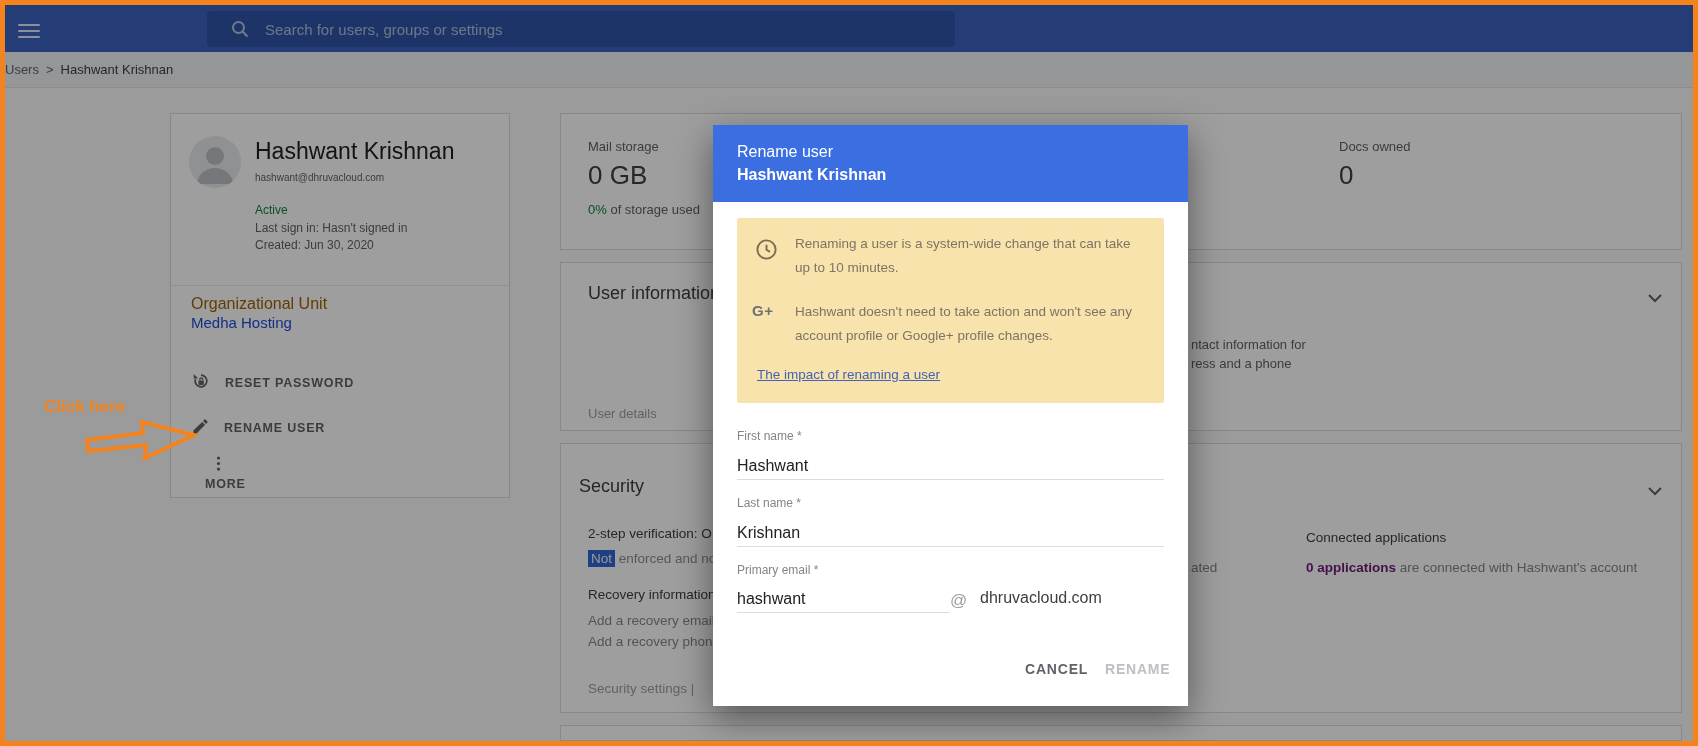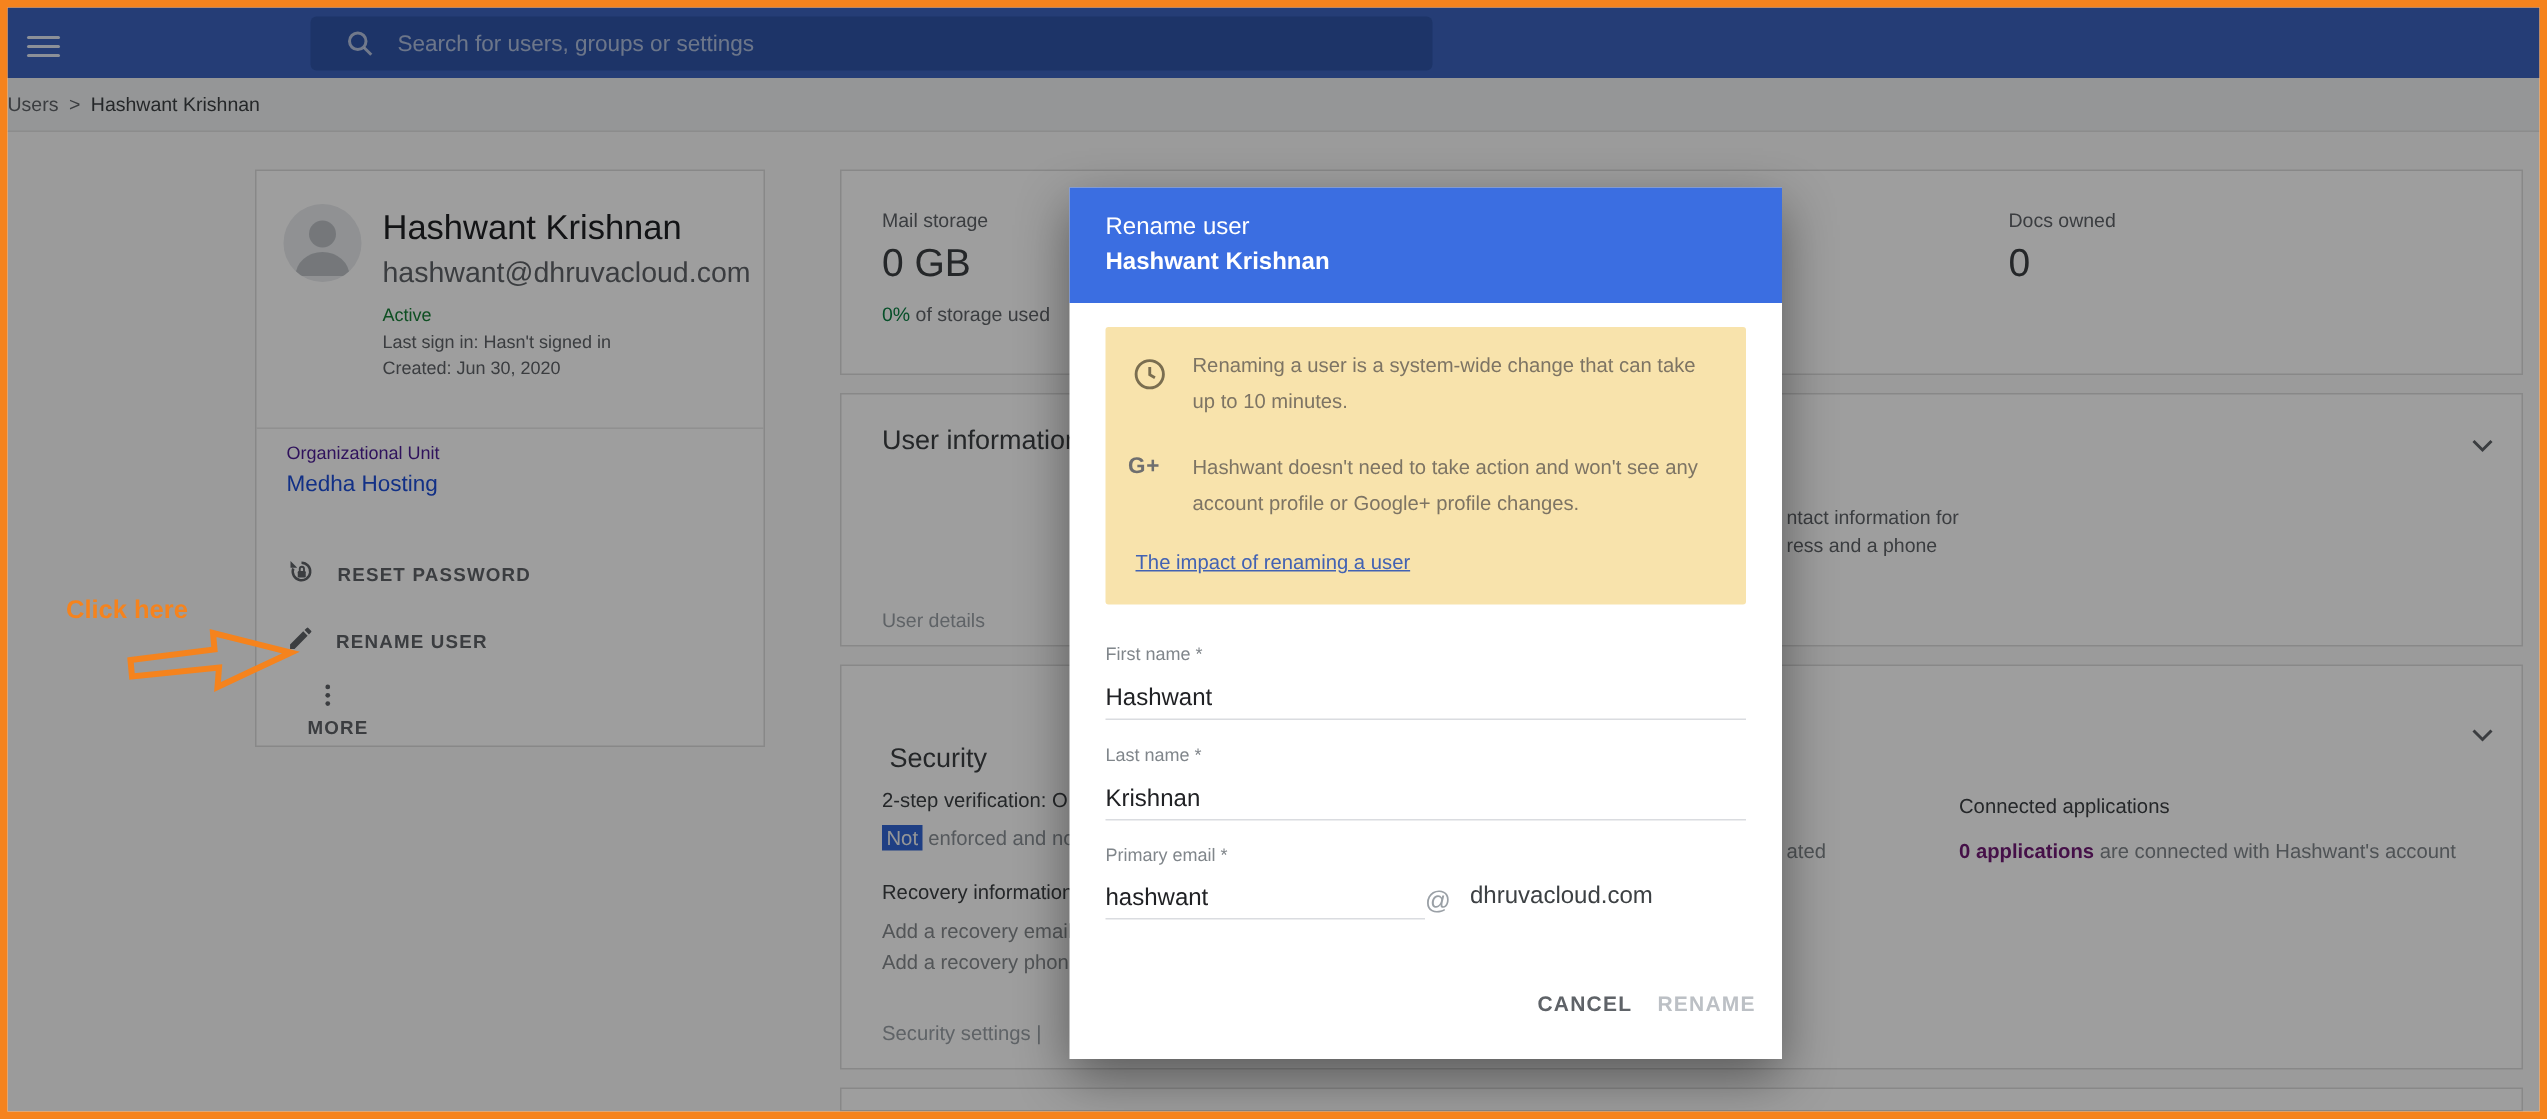--- a/index.html
+++ b/index.html
@@ -21,26 +21,26 @@
   #breadcrumb{left:5px;top:52px;right:5px;height:36px;background:#f1f3f4;border-bottom:1px solid #e2e2e2;z-index:1;font-size:13px;line-height:36px;}
   #bc-parent{color:#5f6368;cursor:pointer;}
   #bc-sep{color:#5f6368;margin:0 7px;}
   #bc-current{color:#3c4043;}
 
   
   .card{background:#fff;border:1px solid #dcdcdc;z-index:1;}
   #profile-card{left:170px;top:113px;width:340px;height:385px;}
   #avatar{left:18px;top:22px;width:52px;height:52px;border-radius:50%;background:#e8eaed;overflow:hidden;}
   #p-name{left:84px;top:24px;font-size:23px;color:#202124;}
-  #p-email{left:84px;top:58px;font-size:19px;color:#5f6368;}
+  #p-email{left:84px;top:58px;font-size:10px;color:#5f6368;}
   #p-status{left:84px;top:89px;font-size:12px;color:#188038;}
   #p-signin{left:84px;top:107px;font-size:12px;color:#5f6368;}
   #p-created{left:84px;top:124px;font-size:12px;color:#5f6368;}
   #p-divider{left:0;top:171px;width:100%;height:1px;background:#e8e8e8;}
-  #p-orglabel{left:20px;top:181px;font-size:12px;color:#4c1d95;}
+  #p-orglabel{left:20px;top:181px;font-size:16px;color:#a16207;}
   #p-orgvalue{left:20px;top:200px;font-size:15px;font-weight:normal;color:#1d4ed8;}
   .action-row{left:20px;height:22px;display:flex;align-items:center;cursor:pointer;}
   .action-row .lbl{margin-left:14px;font-size:12.5px;font-weight:bold;letter-spacing:.8px;color:#5f6368;}
   #row-reset{top:258px;}
   #row-rename{top:303px;}
   #row-more{top:340px;flex-direction:column;}
 
   #stats-card{left:560px;top:113px;width:1122px;height:137px;}
   .stat-label{font-size:13px;color:#5f6368;}
   .stat-value{font-size:26px;color:#3c4043;}
@@ -53,21 +53,21 @@
 
   #userinfo-panel{left:560px;top:262px;width:1122px;height:169px;}
   .panel-title{font-size:18px;color:#3c4043;}
   #ui-title{left:27px;top:20px;}
   #ui-chevron{right:18px;top:26px;cursor:pointer;}
   #ui-clip1{left:630px;top:74px;font-size:13px;color:#5f6368;}
   #ui-clip2{left:630px;top:93px;font-size:13px;color:#5f6368;}
   #ui-details{left:27px;top:143px;font-size:13px;color:#9aa0a6;cursor:pointer;}
 
   #security-panel{left:560px;top:443px;width:1122px;height:270px;}
-  #sec-title{left:32px;top:32px;margin-top:19px;}
+  #sec-title{left:18px;top:32px;}
   #sec-2step{left:27px;top:82px;font-size:13.5px;color:#3c4043;}
   #sec-notline{left:27px;top:107px;font-size:13.5px;color:#8a9096;}
   #sec-notline .sel{background:#3367d6;color:#f1f3f4;padding:1px 3px;}
   #sec-rectitle{left:27px;top:143px;font-size:13.5px;color:#3c4043;}
   #sec-recmail{left:27px;top:169px;font-size:13.5px;color:#85898d;cursor:pointer;}
   #sec-recphone{left:27px;top:190px;font-size:13.5px;color:#85898d;cursor:pointer;}
   #sec-pwd{left:27px;top:237px;font-size:13.5px;color:#9aa0a6;cursor:pointer;}
   #sec-conn-title{left:745px;top:86px;font-size:13.5px;color:#3c4043;}
   #sec-conn-line{left:745px;top:116px;font-size:13.5px;color:#80868b;}
   #sec-conn-line .b{font-weight:bold;color:#701a75;}

